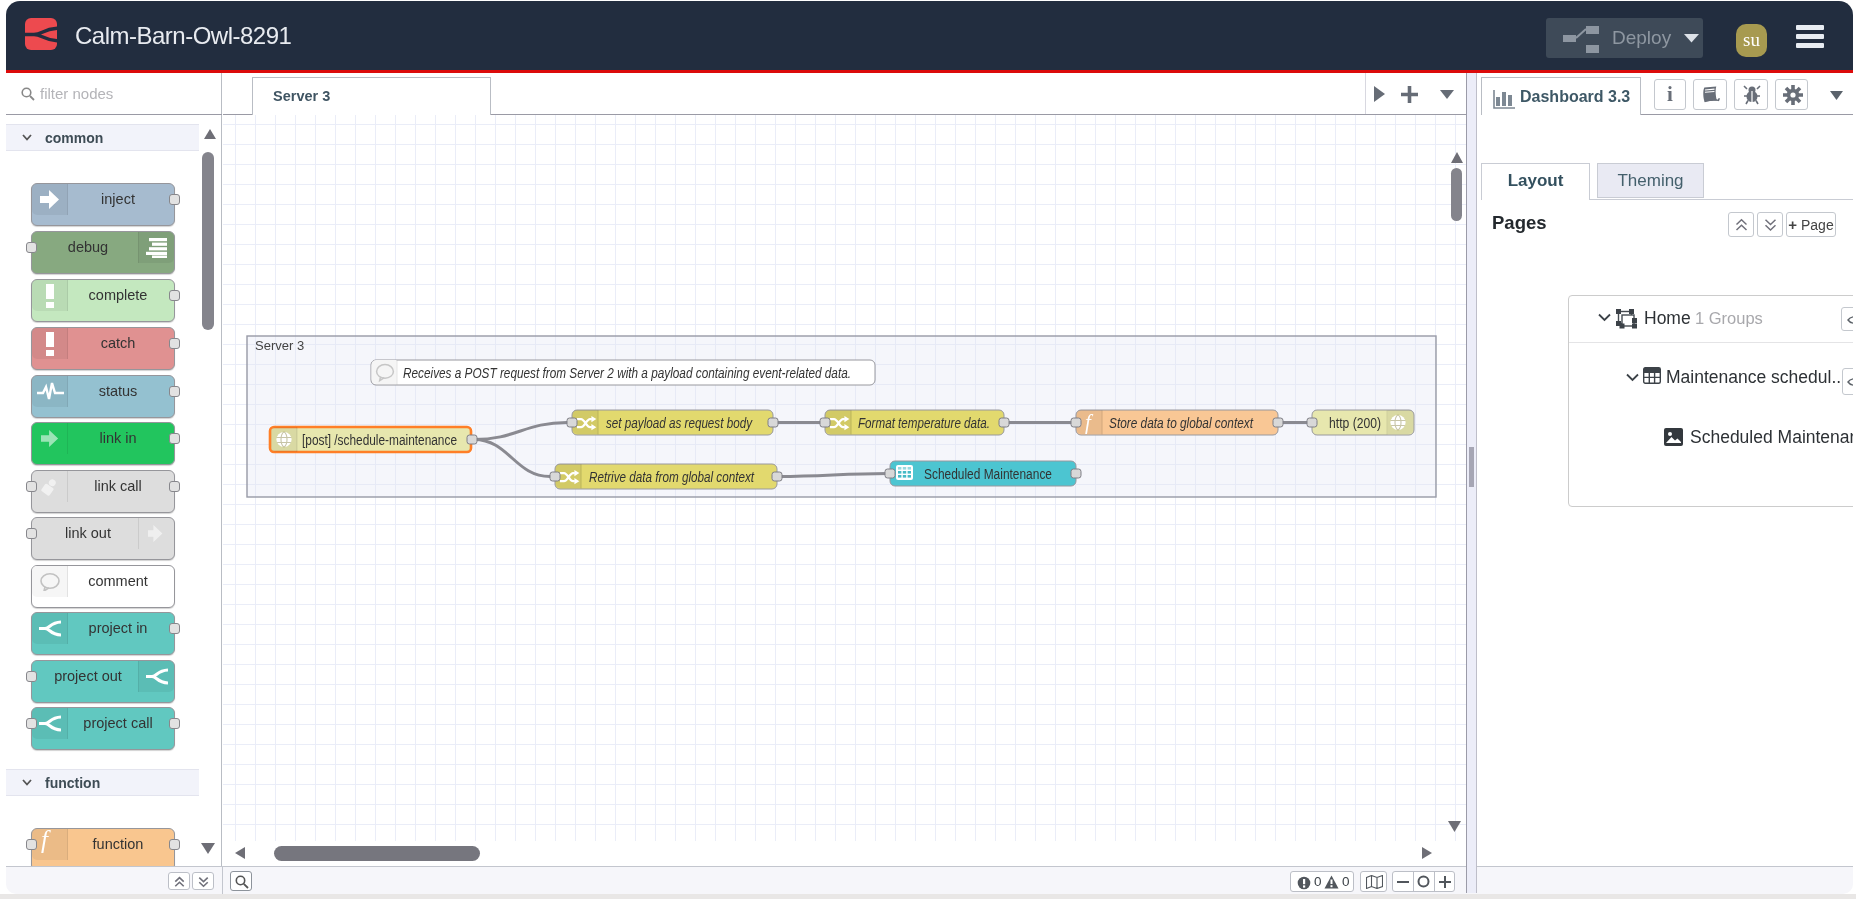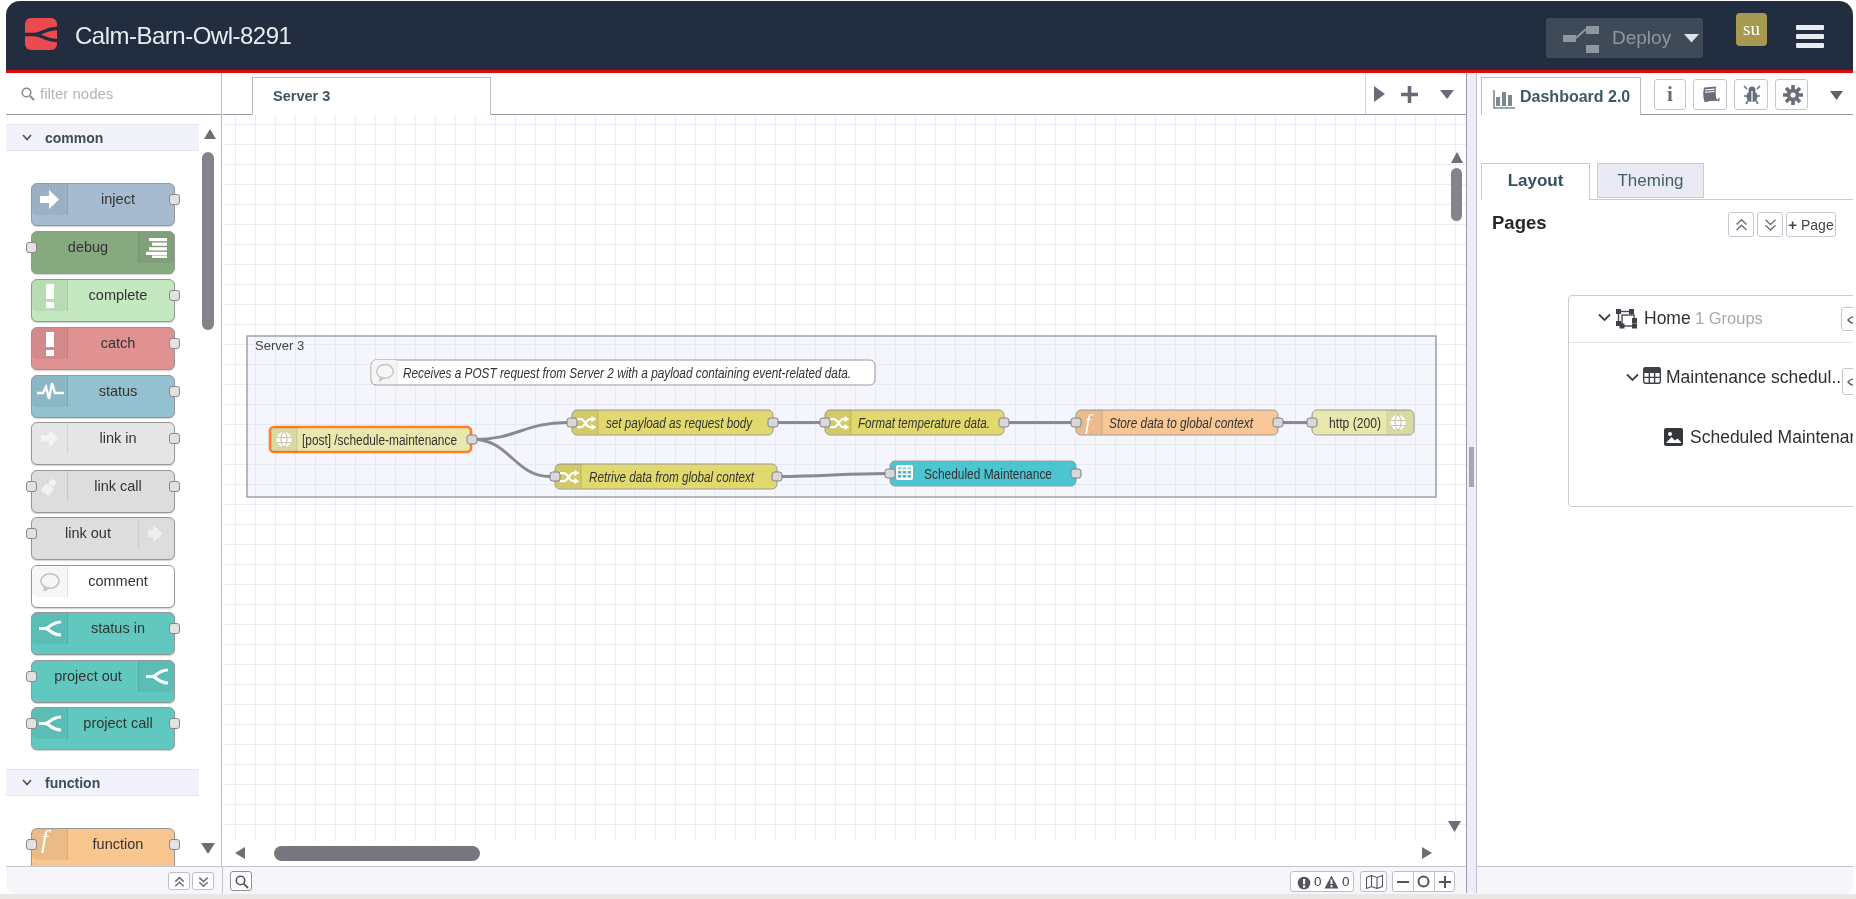--- a/index.html
+++ b/index.html
@@ -6,21 +6,21 @@
 html,body{width:1856px;height:899px;background:#fff;font-family:"Liberation Sans",sans-serif;overflow:hidden}
 .abs{position:absolute}
 #win{position:absolute;left:6px;top:1px;width:1847px;height:893px;background:#fff;border-radius:14px 14px 10px 10px;overflow:hidden}
 #belowstrip{position:absolute;left:0;top:894px;width:1856px;height:5px;background:#e9e7e6}
 
 #hdr{position:absolute;left:0;top:0;width:1847px;height:69px;background:#222d3f}
 #hdr .title{position:absolute;left:69px;top:0;height:69px;line-height:69px;color:#e8ebf0;font-size:24px;letter-spacing:-0.5px}
 #redline{position:absolute;left:0;top:69px;width:1847px;height:3px;background:#dc0b0b}
 #deploy{position:absolute;left:1540px;top:17px;width:157px;height:40px;background:#3e4a58;border-radius:3px}
 #deploy .dtext{position:absolute;left:66px;top:0;height:40px;line-height:40px;font-size:19px;color:#8e97a1}
-#avatar{position:absolute;left:1730px;top:12px;width:31px;height:33px;border-radius:4px;background:#a79a50;color:#fff;font-size:19px;font-family:"Liberation Serif",serif;text-align:center;line-height:32px}
+#avatar{position:absolute;left:1730px;top:23px;width:31px;height:33px;border-radius:10px;background:#a79a50;color:#fff;font-size:19px;font-family:"Liberation Serif",serif;text-align:center;line-height:32px}
 .bbar{position:absolute;left:1790px;width:28px;height:5px;background:#e8ecf2;border-radius:1px}
 
 .rowline{position:absolute;top:113px;height:1px;background:#9a9aa5}
 .tab{position:absolute;top:76px;height:38px;background:#fff;border:1px solid #b9bdc4;border-bottom:none;z-index:3}
 
 #palette{position:absolute;left:0;top:72px;width:216px;height:793px;background:#fff;border-right:1px solid #b9bdc4}
 .cathdr{position:absolute;left:0;width:193px;height:27px;background:#f2f3fa;border-top:1px solid #e3e4ee;border-bottom:1px solid #e3e4ee;color:#3e4c55;font-weight:bold;font-size:14px;line-height:26px}
 .cathdr span{margin-left:39px}
 .cathdr svg{position:absolute;left:16px;top:9px}
 .pnode{position:absolute;left:25px;width:144px;height:43px;border:1px solid #96969b;border-radius:6px;box-shadow:0 1px 1px rgba(0,0,0,.18)}
@@ -140,21 +140,21 @@
   <div class="pnode" style="top:301.5px;background:#94c1d0">
     <div class="pic picL pdark">
           <svg class="abs" style="left:5px;top:6px" width="27" height="19" viewBox="0 0 27 19">
             <path d="M0 11 H6 L9 5 L12 17 L15 1 L18 11 H27" stroke="#fff" stroke-width="2.4" fill="none"></path>
           </svg>
         </div>
     <div class="plbl plblL">status</div>
         <div class="pport ppr"></div>
   </div>
 
-  <div class="pnode" style="top:349px;background:#e5e5e5">
+  <div class="pnode" style="top:349px;background:#22c55e">
     <div class="pic picL">
           <svg class="abs" style="left:9px;top:6px" width="18" height="19" viewBox="0 0 20 21" opacity="0.55">
             <path d="M0 7 H9 V1 L19 10.5 L9 20 V14 H0 Z" fill="#fff"></path>
           </svg>
         </div>
     <div class="plbl plblL">link in</div>
         <div class="pport ppr"></div>
   </div>
 
   <div class="pnode" style="top:396.5px;background:#ddd">
@@ -190,21 +190,21 @@
         </div>
     <div class="plbl plblL">comment</div>
   </div>
 
   <div class="pnode" style="top:539px;background:#61c8c0">
     <div class="pic picL pdark">
           <svg class="abs" style="left:7px;top:6px" width="22" height="19" viewBox="0 0 22 19">
             <path d="M0 9.5 H6 M6 9.5 C11 9.5 11 3.5 22 3 M6 9.5 C11 9.5 11 15.5 22 16" stroke="#fff" stroke-width="3" fill="none"></path>
           </svg>
         </div>
-    <div class="plbl plblL">status in</div>
+    <div class="plbl plblL">project in</div>
         <div class="pport ppr"></div>
   </div>
 
   <div class="pnode" style="top:586.5px;background:#61c8c0">
     <div class="pic picR pdark">
           <svg class="abs" style="left:7px;top:6px" width="22" height="19" viewBox="0 0 22 19">
             <path d="M0 9.5 H6 M6 9.5 C11 9.5 11 3.5 22 3 M6 9.5 C11 9.5 11 15.5 22 16" stroke="#fff" stroke-width="3" fill="none"></path>
           </svg>
         </div>
     <div class="plbl plblR">project out</div>
@@ -401,21 +401,21 @@
 <div class="rowline" style="left:1475px;width:372px"></div>
 <div class="tab" style="left:1475px;width:160px">
   <svg class="abs" style="left:11px;top:11px" width="23" height="20" viewBox="0 0 23 20">
         <g fill="#7d8893">
           <rect x="3" y="8" width="4" height="9"></rect>
           <rect x="9" y="3" width="4" height="14"></rect>
           <rect x="15" y="6" width="4" height="11"></rect>
         </g>
         <path d="M1 1 V19 H22" stroke="#7d8893" stroke-width="1.6" fill="none"></path>
       </svg>
-  <div class="abs" style="left:38px;top:0;height:37px;line-height:37px;font-weight:bold;font-size:16px;color:#3e5866">Dashboard 2.0</div>
+  <div class="abs" style="left:38px;top:0;height:37px;line-height:37px;font-weight:bold;font-size:16px;color:#3e5866">Dashboard 3.3</div>
 </div>
 <div class="sbtn" style="left:1648px;top:78px;width:32px;height:31px;text-align:center"><span style="font-family:'Liberation Serif',serif;font-weight:bold;font-size:21px;color:#686e78;line-height:29px">i</span></div>
 <div class="sbtn" style="left:1687px;top:78px;width:34px;height:31px">
       <svg class="abs" style="left:7px;top:5px;transform:rotate(-5deg)" width="20" height="20" viewBox="0 0 20 20">
         <path d="M3 16 C2 13 2 5 4 2 L16 2 C14.5 5 14.5 13 15.5 16 Z" fill="#686e78"></path>
         <path d="M4.5 4.5 H14 M4.2 6.8 H13.7" stroke="#fff" stroke-width="1.1"></path>
         <path d="M3 16 C8 14.5 13 14.5 17 16 L18 14" stroke="#686e78" stroke-width="1.5" fill="none"></path>
       </svg>
     </div>
 <div class="sbtn" style="left:1728px;top:78px;width:34px;height:31px">

